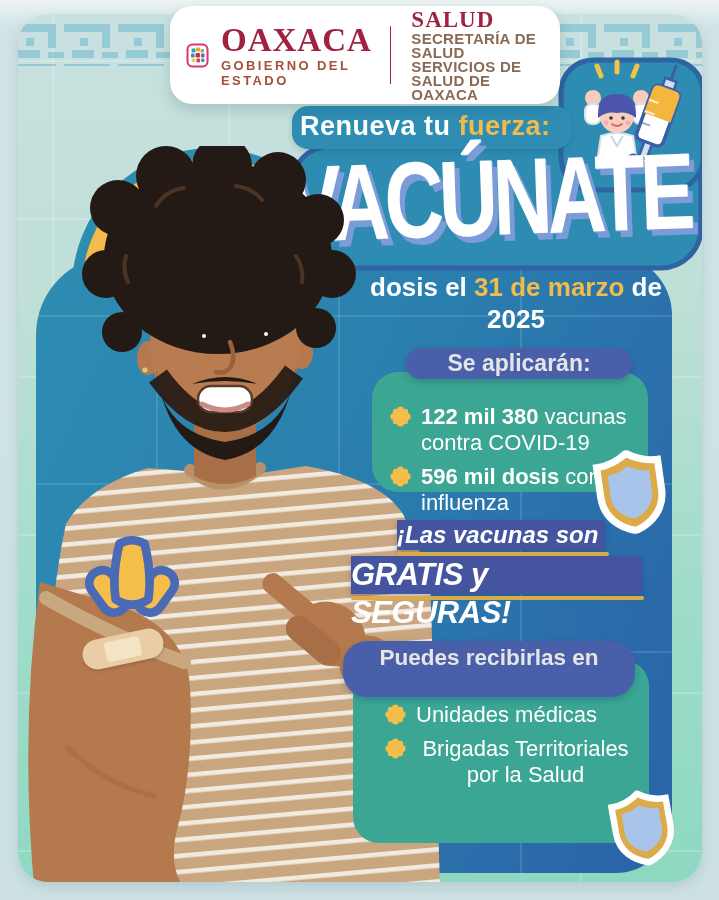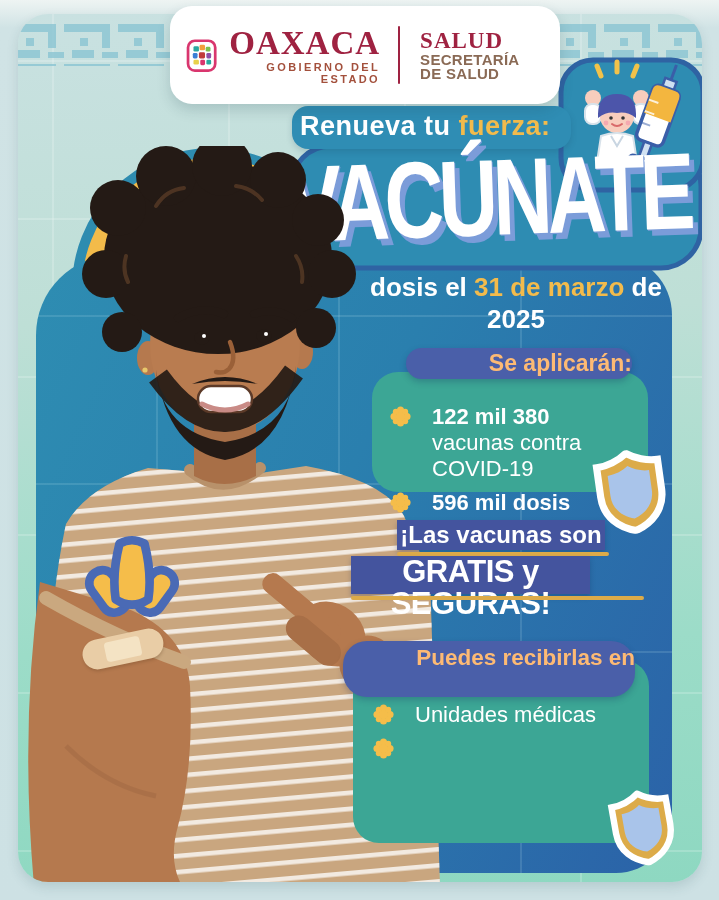--- a/index.html
+++ b/index.html
@@ -66,64 +66,65 @@
     box-shadow:0 2px 3px rgba(90,60,30,.25);
   }
   .bandage-pad{width:36px;height:20px;background:#f4e3c4;border-radius:4px;}
   
   .dates{
     position:absolute;left:320px;top:257px;width:356px;z-index:9;text-align:center;
     font-size:26px;line-height:32px;font-weight:700;color:#fff;
   }
   .date-hl{color:#f2bb4c;font-weight:800;}
   .pill{
-    position:absolute;z-index:10;background:#4a5fa9;color:#fdba74;text-align:right;
+    position:absolute;z-index:10;background:#4a5fa9;color:#e5e5e5;text-align:center;
     border-radius:28px;box-shadow:0 3px 6px rgba(20,40,90,.25);
   }
   .pill1{left:388px;top:334px;width:226px;height:31px;font-size:23px;font-weight:800;line-height:31px;}
   .teal-box{
     position:absolute;background:#3ca695;border-radius:26px;z-index:9;color:#fff;
     box-sizing:border-box;
   }
   .box1{left:354px;top:358px;width:276px;height:120px;padding:32px 14px 0 18px;}
-  .box2{left:335px;top:646px;width:296px;height:183px;padding:42px 14px 0 20px;text-align:center;}
-  .bullet-row{display:flex;gap:21px;margin-bottom:8px;align-items:flex-start;}
+  .box2{left:335px;top:646px;width:296px;height:183px;padding:42px 14px 0 32px;text-align:center;}
+  .bullet-row{display:flex;gap:10px;margin-bottom:8px;align-items:flex-start;}
   .bullet-row svg{flex:0 0 auto;margin-top:2px;}
   .bullet-text{font-size:22px;line-height:26px;font-weight:500;color:#fff;}
   .bullet-bold{font-weight:800;}
   .shield{position:absolute;z-index:11;}
   .shield1{left:576px;top:436px;width:74px;height:84px;transform:rotate(-8deg);}
   .shield2{left:592px;top:776px;width:66px;height:76px;transform:rotate(-10deg);}
   .bar{
-    position:absolute;z-index:10;background:#44549e;color:#fff;text-align:center;
+    position:absolute;z-index:10;background:#44549e;color:#fff;text-align:left;
     box-shadow:0 3px 5px rgba(15,35,80,.25);
+    font-style:italic;
   }
   .bar1{left:379px;top:506px;width:208px;height:30px;font-size:24px;font-weight:600;line-height:30px;}
-  .bar2{left:333px;top:542px;width:239px;height:38px;font-size:31px;font-weight:800;line-height:32px;letter-spacing:-0.5px;}
+  .bar2{left:333px;top:542px;width:291px;height:38px;font-size:31px;font-weight:800;line-height:38px;letter-spacing:-0.5px;}
   .bar2 .conj{font-weight:600;}
   .underline{position:absolute;z-index:10;background:#dcab49;height:4px;border-radius:2px;}
   .ul1{left:379px;top:538px;width:212px;}
   .ul2{left:333px;top:582px;width:293px;}
   .pill2{
     left:325px;top:627px;width:292px;height:56px;border-radius:24px;
     font-size:22.5px;font-weight:800;line-height:25px;padding-top:4px;box-sizing:border-box;
   }
   
   .header-box{
     position:absolute;left:170px;top:6px;width:390px;height:98px;z-index:20;
     background:#ffffff;border-radius:22px;
     box-shadow:0 6px 14px rgba(30,60,70,.18);
     display:flex;align-items:center;padding:0 16px;box-sizing:border-box;gap:10px;
   }
   .state-col{display:flex;flex-direction:column;align-items:center;margin-left:2px;}
   .state-name{
     font-family:"Liberation Serif", serif;font-size:33px;font-weight:700;
     color:#9f2241;letter-spacing:1px;line-height:34px;
   }
-  .state-tagline{font-size:11px;font-weight:700;color:#a3503c;letter-spacing:2.4px;margin-top:1px;text-align:right;}
+  .state-tagline{font-size:13px;font-weight:700;color:#a3503c;letter-spacing:2.4px;margin-top:1px;}
   .header-divider{width:3px;height:58px;background:#9f2241;border-radius:2px;margin:0 10px 0 8px;}
   .agency-col{display:flex;flex-direction:column;}
   .agency-name{
     font-family:"Liberation Serif", serif;font-size:23px;font-weight:700;
     color:#9f2241;letter-spacing:1px;line-height:24px;
   }
   .agency-sub{font-size:15px;font-weight:700;color:#8a6a55;letter-spacing:.3px;line-height:14px;}
 </style>
 </head>
 <body>
@@ -354,20 +355,21 @@
               <circle cx="12" cy="19.5" r="4"></circle>
               <circle cx="4.5" cy="12" r="4"></circle>
               <circle cx="19.5" cy="12" r="4"></circle>
               <circle cx="6.6" cy="6.6" r="3.4"></circle>
               <circle cx="17.4" cy="6.6" r="3.4"></circle>
               <circle cx="6.6" cy="17.4" r="3.4"></circle>
               <circle cx="17.4" cy="17.4" r="3.4"></circle>
               <circle cx="12" cy="12" r="5"></circle>
             </g>
           </svg>
+        <div class="bullet-text">Brigadas Territoriales por la Salud</div>
       </div>
     </div>
     <div class="pill pill2">
       <div>Puedes recibirlas en</div>
     </div>
 
     <svg class="shield shield2" viewBox="0 0 72 82">
       <path d="M36 3 C44 9 56 13 66 13 L66 42 C66 62 52 74 36 79 C20 74 6 62 6 42 L6 13 C16 13 28 9 36 3 Z" fill="#dcab49" stroke="#ffffff" stroke-width="7"></path>
       <path d="M36 3 C44 9 56 13 66 13 L66 42 C66 62 52 74 36 79 C20 74 6 62 6 42 L6 13 C16 13 28 9 36 3 Z" transform="translate(36 42) scale(0.68) translate(-36 -42)" fill="#a9c4ea"></path>
     </svg>
@@ -388,16 +390,17 @@
       <rect x="30" y="33" width="7" height="7" rx="2" fill="#2aa8a0"></rect>
     </svg>
     <div class="state-col">
       <div class="state-name">OAXACA</div>
       <div class="state-tagline">GOBIERNO DEL ESTADO</div>
     </div>
     <div class="header-divider"></div>
     <div class="agency-col">
       <div class="agency-name">SALUD</div>
       <div class="agency-sub">SECRETARÍA DE SALUD</div>
+      <div class="agency-sub">SERVICIOS DE SALUD DE OAXACA</div>
     </div>
   </div>
 
 </div>
 
 </body></html>

